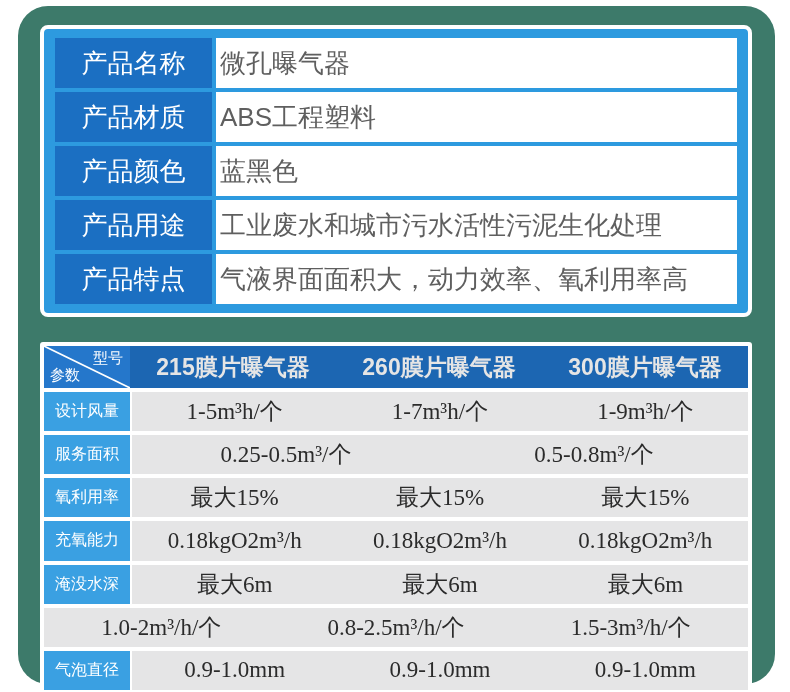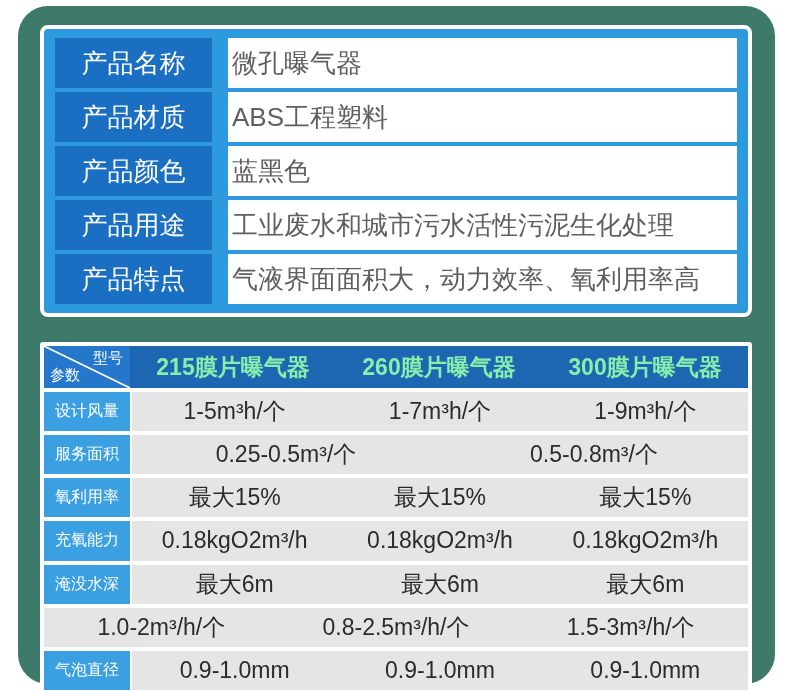--- a/index.html
+++ b/index.html
@@ -23,21 +23,21 @@
   .top-panel{
     position:absolute;
     left:22px;top:19px;width:712px;height:292px;
     box-sizing:border-box;
     background:#2D9ADF;
     border:4px solid #ffffff;
     border-radius:8px;
     padding:9px 11px;
     display:flex;flex-direction:column;justify-content:space-between;
   }
-  .info-row{display:flex;gap:16px;height:50px;}
+  .info-row{display:flex;gap:4px;height:50px;}
   .info-label{
     width:157px;flex:0 0 157px;
     background:#1B6FC2;
     color:#ffffff;font-size:26px;
     display:flex;align-items:center;justify-content:center;
     white-space:nowrap;
   }
   .info-value{
     flex:1;background:#ffffff;
     color:#5f5f5f;font-size:26px;
@@ -63,35 +63,36 @@
     width:86px;flex:0 0 86px;
     position:relative;
     background:#2577CB;
     color:#ffffff;
   }
   .diag-cell svg{position:absolute;left:0;top:0;width:100%;height:100%;}
   .diag-tr{position:absolute;top:3px;right:7px;font-size:15px;}
   .diag-bl{position:absolute;bottom:3px;left:6px;font-size:15px;}
   .col-h{
     flex:1;
-    color:#86efac;font-size:23px;font-weight:bold;
+    color:#e5e5e5;font-size:23px;font-weight:bold;
     display:flex;align-items:center;justify-content:center;
     white-space:nowrap;
   }
   .trow{flex:1;display:flex;gap:2px;}
   .row-label{
     width:86px;flex:0 0 86px;
     background:#3AA0E2;
     color:#ffffff;font-size:16px;
     display:flex;align-items:center;justify-content:center;
     white-space:nowrap;
   }
   .row-data{
     flex:1;background:#E5E5E6;
     display:flex;
+    font-family:Liberation Serif, serif;
   }
   .cell{
     flex:1;
     color:#2b2b2b;font-size:23px;
     display:flex;align-items:center;justify-content:center;
     white-space:nowrap;
   }
 </style>
 </head>
 <body>

